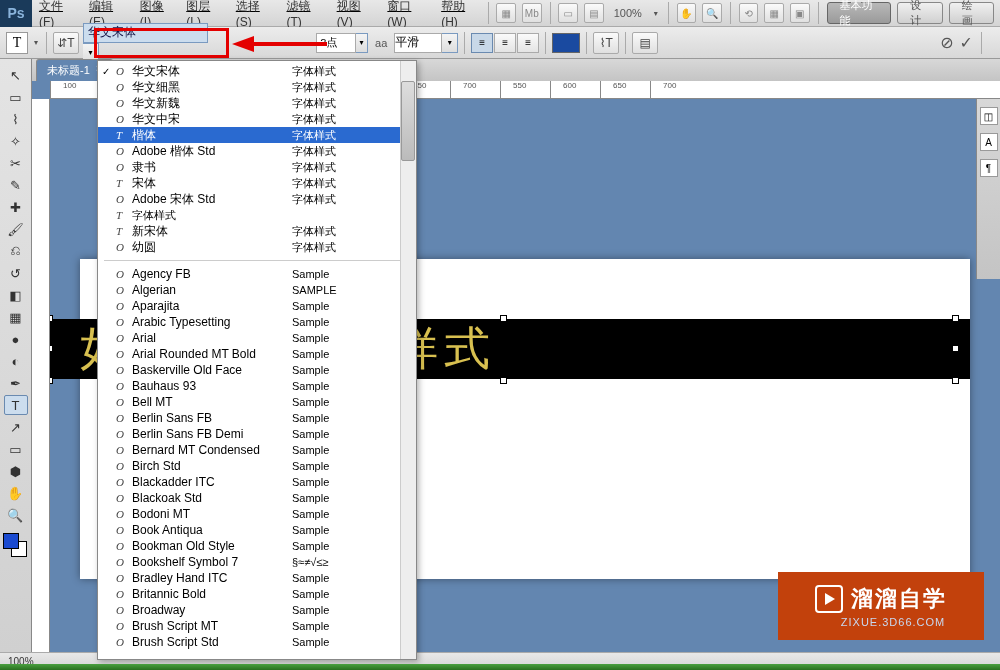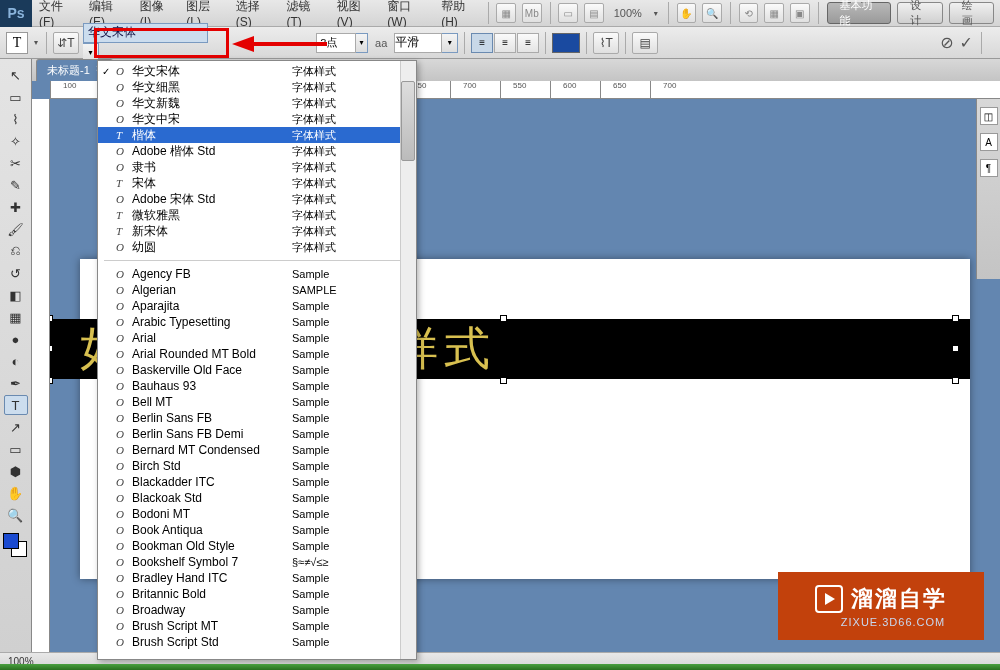--- a/index.html
+++ b/index.html
@@ -82,21 +82,21 @@
 .wm-play { width: 28px; height: 28px; border: 2px solid #fff; border-radius: 4px; display: flex; align-items: center; justify-content: center; }
 .wm-play::after { content: ""; border-left: 10px solid #fff; border-top: 6px solid transparent; border-bottom: 6px solid transparent; margin-left: 2px; }
 .wm-title { font-size: 22px; font-weight: bold; letter-spacing: 2px; }
 .wm-url { font-size: 11px; color: #c8d8f0; letter-spacing: 1px; margin-top: 2px; margin-left: 24px; }
 </style>
 </head>
 <body>
 
 <div class="menubar">
   <div class="ps-logo">Ps</div>
-  <div id="menu-items" style="display: flex;">
+  <div id="menu-items" style="display: flex; text-decoration: underline;">
       <div class="menu-item">文件(F)</div>
       <div class="menu-item">编辑(E)</div>
       <div class="menu-item">图像(I)</div>
       <div class="menu-item">图层(L)</div>
       <div class="menu-item">选择(S)</div>
       <div class="menu-item">滤镜(T)</div>
       <div class="menu-item">视图(V)</div>
       <div class="menu-item">窗口(W)</div>
       <div class="menu-item">帮助(H)</div>
     </div>
@@ -279,21 +279,20 @@
       </div>
       <div class="fd-row">
         <span class="fd-check"></span>
         <span class="fd-icon">O</span>
         <span class="fd-name">Adobe 宋体 Std</span>
         <span class="fd-sample">字体样式</span>
       </div>
       <div class="fd-row">
         <span class="fd-check"></span>
         <span class="fd-icon">T</span>
-        <span class="fd-name">微软雅黑</span>
         <span class="fd-sample">字体样式</span>
       </div>
       <div class="fd-row">
         <span class="fd-check"></span>
         <span class="fd-icon">T</span>
         <span class="fd-name">新宋体</span>
         <span class="fd-sample">字体样式</span>
       </div>
       <div class="fd-row">
         <span class="fd-check"></span>

